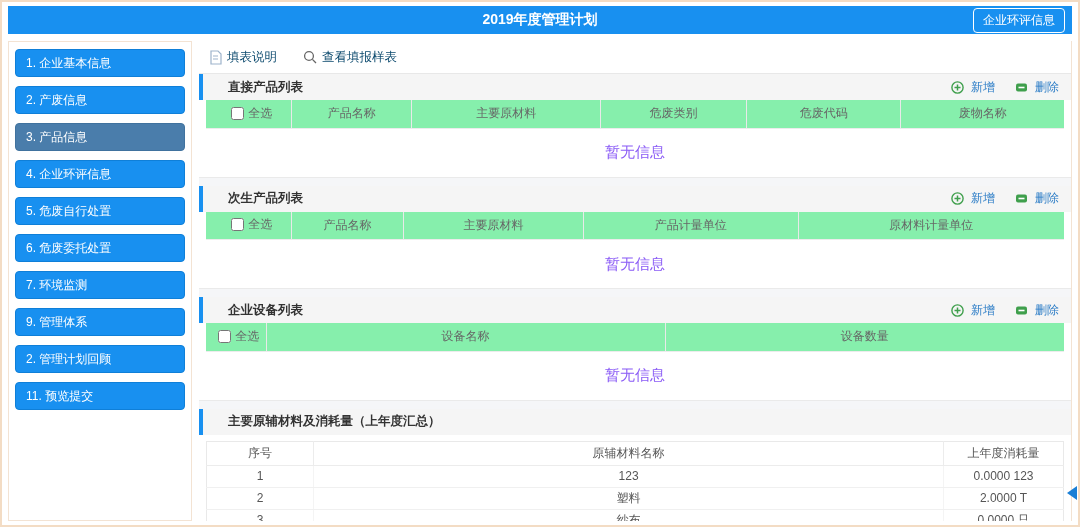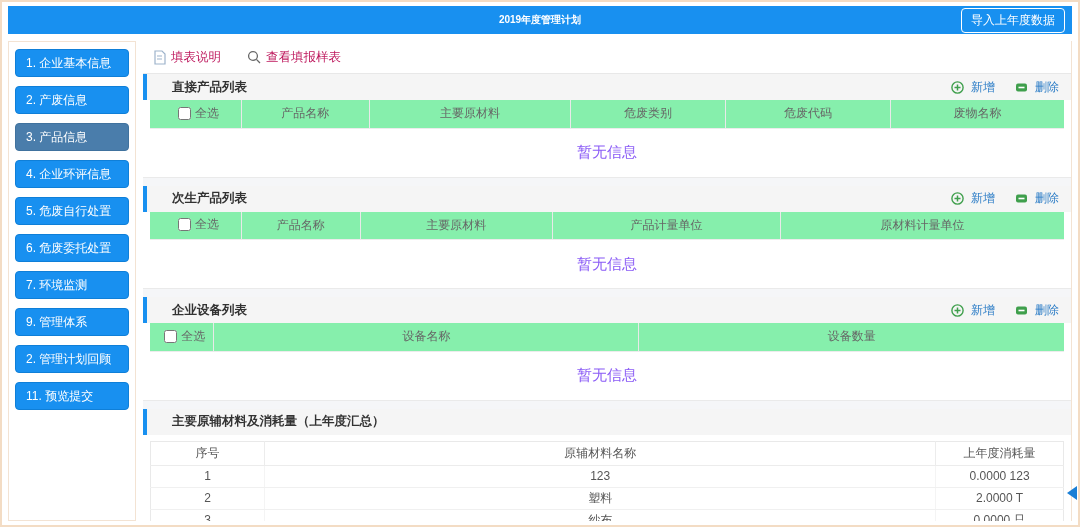--- a/index.html
+++ b/index.html
@@ -19,36 +19,36 @@
   .app-header {
     position: relative;
     height: 28px;
     background: #1890f0;
     display: flex; align-items: center;
     margin-bottom: 7px;
   }
   .app-title {
     position: absolute; left: 0; right: 0;
     text-align: center;
-    color: #fff; font-size: 10px; font-weight: bold;
+    color: #fff; font-size: 14px; font-weight: bold;
   }
   .import-btn {
     margin-left: auto; margin-right: 7px;
     z-index: 1;
     background: transparent;
     border: 1px solid #fff; border-radius: 4px;
     color: #fff; font-size: 12px;
     padding: 3px 9px;
     cursor: pointer;
     font-family: inherit;
   }
   
   .body-row { display: flex; gap: 7px; height: 480px; }
   .sidebar {
-    width: 128px; flex: none;
+    width: 184px; flex: none;
     background: #fff;
     border: 1px solid #f3e3d3;
     padding: 7px 6px;
     display: flex; flex-direction: column; gap: 9px;
   }
   .nav-item {
     height: 28px; flex: none;
     background: #1890f0;
     border: 1px solid #0f7fd8;
     border-radius: 4px;
@@ -69,21 +69,21 @@
   
   .toolbar {
     height: 33px; flex: none;
     background: #fff;
     border-bottom: 1px solid #e8e8e8;
     display: flex; align-items: center; gap: 26px;
     padding-left: 10px;
   }
   .tool-link {
     display: flex; align-items: center; gap: 5px;
-    font-size: 12.5px; color: #be185d; cursor: pointer;
+    font-size: 12.5px; color: #0c4a6e; cursor: pointer;
   }
   .tool-link svg { display: block; }
   
   .section { background: #fff; margin-bottom: 8px; border-bottom: 1px solid #eaeaea; }
   .section-header {
     height: 26px;
     background: #f5f5f5;
     border-left: 4px solid #1890f0;
     display: flex; align-items: center;
     padding: 0 12px 0 9px;
@@ -150,21 +150,21 @@
     cursor: pointer;
   }
 </style>
 </head>
 <body>
 
 <div class="page">
 
   <div class="app-header">
     <div class="app-title">2019年度管理计划</div>
-    <button class="import-btn">导入上年度数据</button>
+    <button class="import-btn">企业环评信息</button>
   </div>
 
   <div class="body-row">
 
     <div class="sidebar">
       <div class="nav-item">1. 企业基本信息</div>
       <div class="nav-item">2. 产废信息</div>
       <div class="nav-item active">3. 产品信息</div>
       <div class="nav-item">4. 企业环评信息</div>
       <div class="nav-item">5. 危废自行处置</div>

